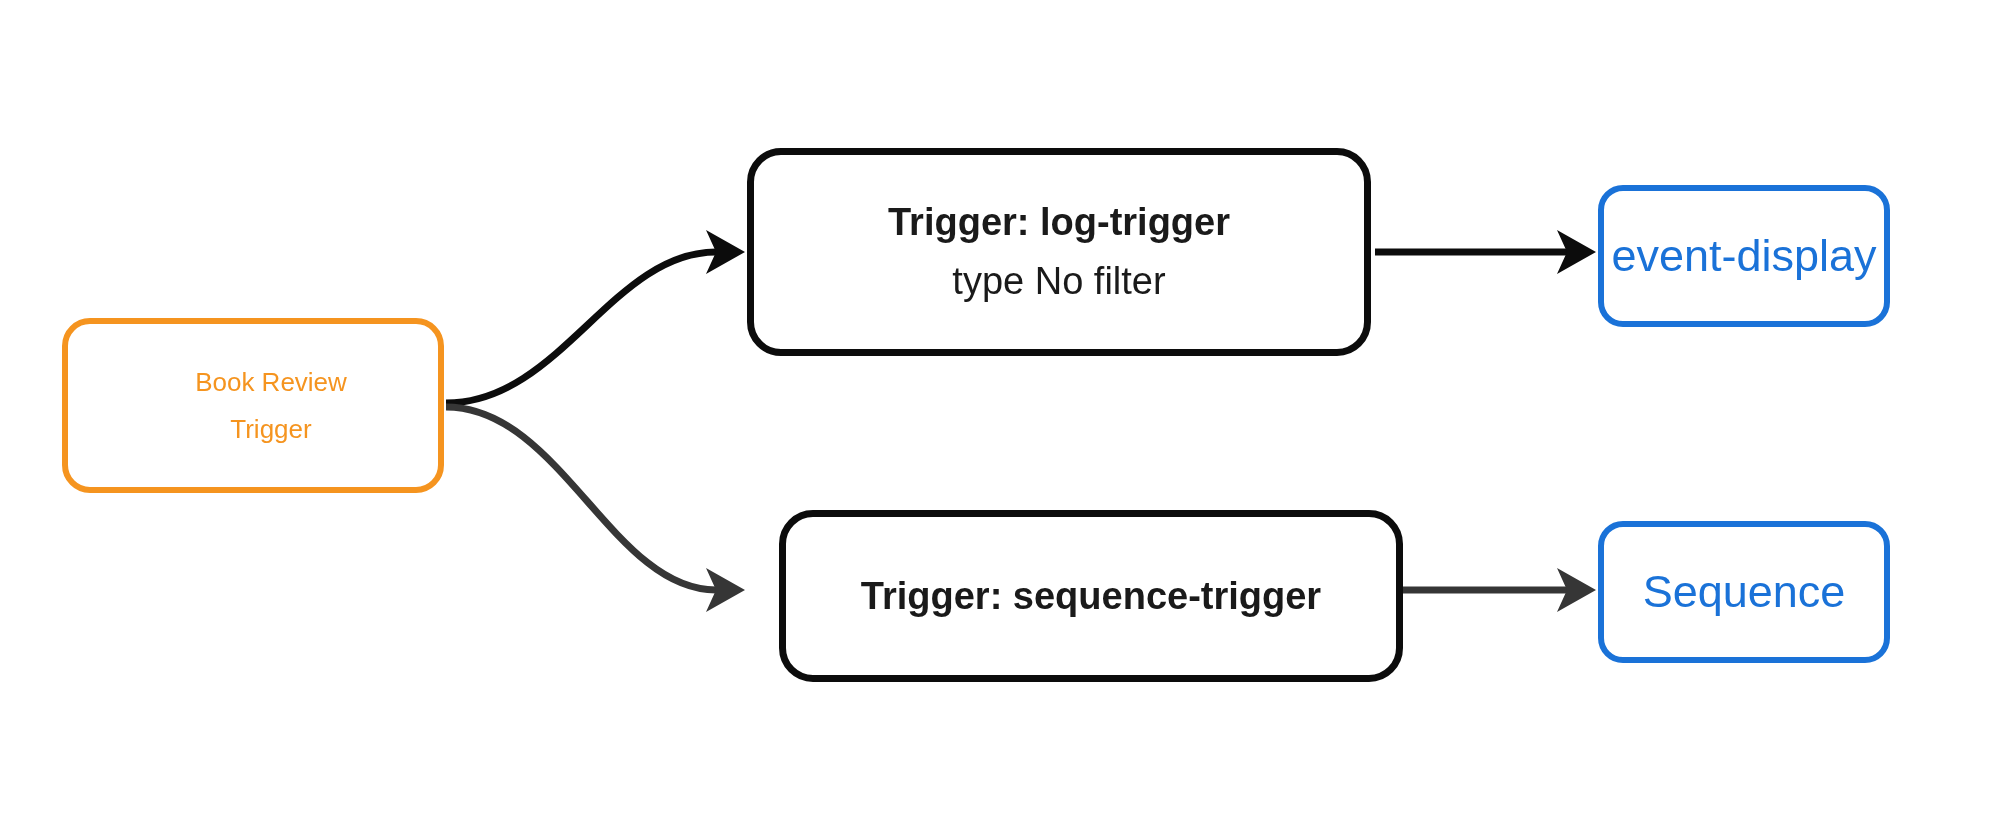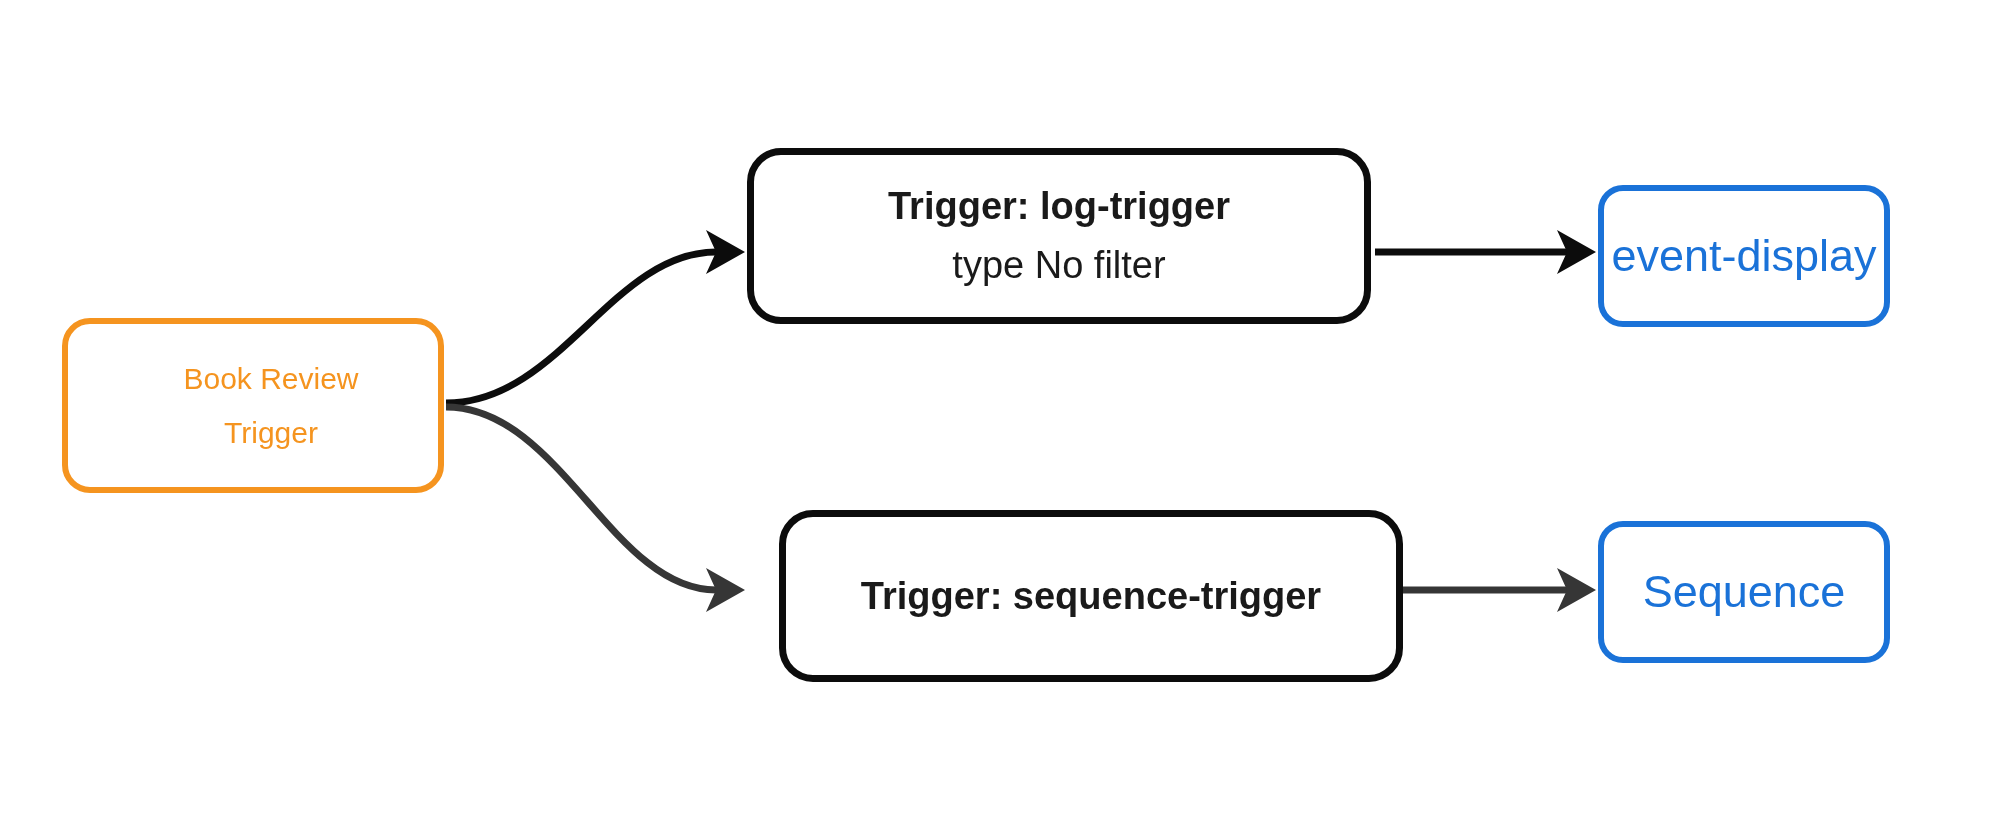--- a/index.html
+++ b/index.html
@@ -34,35 +34,35 @@
     align-items: center;
     justify-content: center;
     text-align: center;
   }
   .node-broker {
     left: 62px; top: 318px;
     width: 382px; height: 175px;
     border: 6px solid var(--orange, #F5941F);
     border-radius: 28px;
     color: var(--orange, #F5941F);
-    font-size: 30px;
+    font-size: 26px;
     line-height: 1.8;
     padding-left: 36px;
   }
   .node-trigger {
     border: 7px solid var(--node-border-dark, #0c0c0c);
     border-radius: 34px;
     color: var(--text-dark, #1a1a1a);
     font-size: 38px;
     line-height: 1.55;
   }
   .node-trigger .title { font-weight: bold; }
   .node-trigger-log {
     left: 747px; top: 148px;
-    width: 624px; height: 176px; text-align: right;
+    width: 624px; height: 208px; text-align: right;
   }
   .node-trigger-seq {
     left: 747px; top: 510px;
     width: 624px; height: 172px; margin-left: 32px;
   }
   .node-sink {
     border: 6px solid var(--blue, #1A72D8);
     border-radius: 25px;
     color: var(--blue, #1A72D8);
     font-size: 45px;

